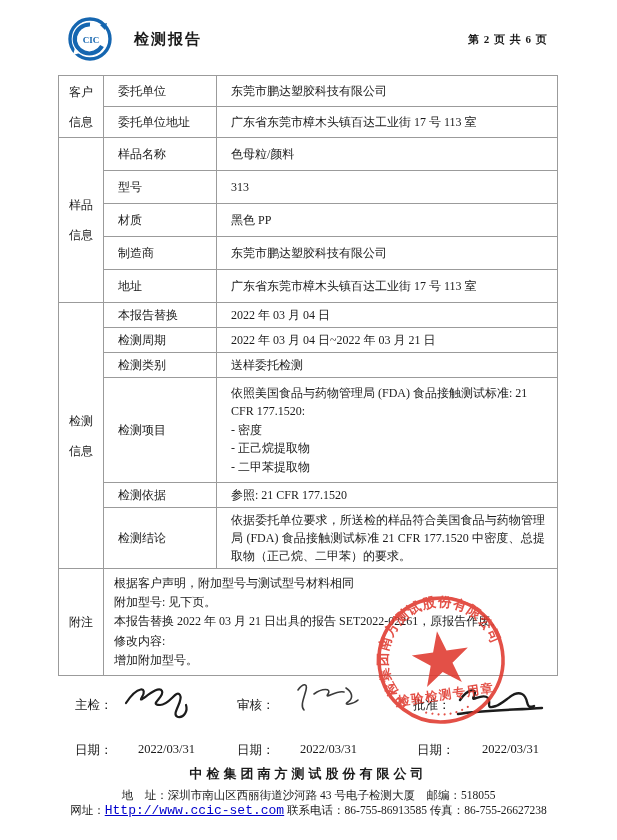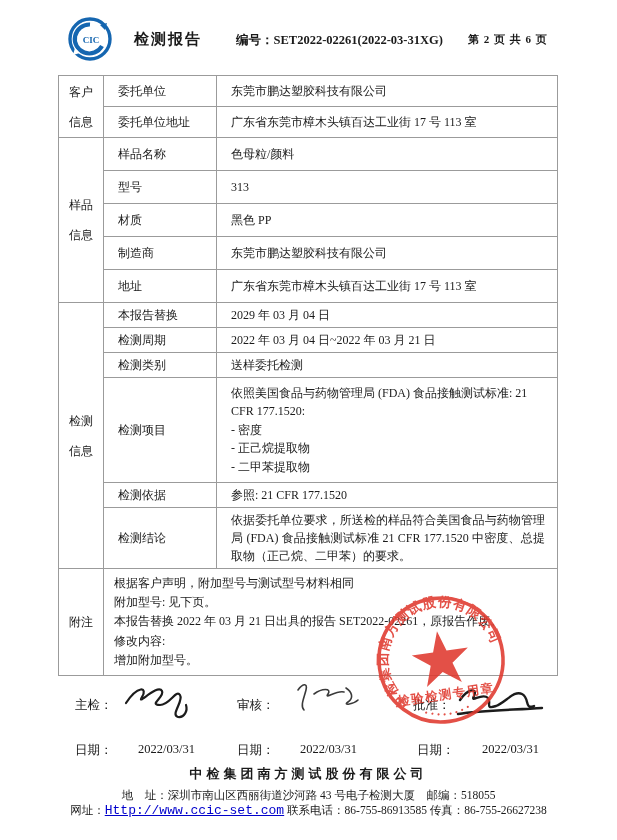--- a/index.html
+++ b/index.html
@@ -46,21 +46,20 @@
 <div class="page">
 
   <svg class="hdr-logo" viewBox="0 0 56 48">
     <circle cx="28" cy="24" r="20" fill="none" stroke="#1566b0" stroke-width="3.4"></circle>
     <path d="M 28 9.5 A 14.5 14.5 0 1 0 40 31" fill="none" stroke="#1566b0" stroke-width="4.2"></path>
     <path d="M 38 10 l 7 -2 l -2 7 z" fill="#1566b0"></path>
     <path d="M 18 38 l -7 2 l 2 -7 z" fill="#ffffff"></path>
     <text x="29" y="27.5" font-size="9" font-weight="bold" fill="#1566b0" text-anchor="middle" font-family="Liberation Serif, serif">CIC</text>
   </svg>
   <div class="hdr-title">检测报告</div>
-  <div class="hdr-no"><span>编号：</span><span>SET2022-02261(2022-03-31XG)</span></div>
   <div class="hdr-page">第 2 页 共 6 页</div>
 
   <table class="rpt">
 
     <tbody>
         <tr class="h31">
       <td class="sec" rowspan="2">客户
 信息</td>
       <td class="lbl">委托单位</td>
       <td class="val">东莞市鹏达塑胶科技有限公司</td>
@@ -90,21 +89,21 @@
     </tr>
     <tr class="h33">
       <td class="lbl">地址</td>
       <td class="val">广东省东莞市樟木头镇百达工业街 17 号 113 室</td>
     </tr>
 
     <tr class="h24">
       <td class="sec" rowspan="6">检测
 信息</td>
       <td class="lbl">本报告替换</td>
-      <td class="val">2029 年 03 月 04 日</td>
+      <td class="val">2022 年 03 月 04 日</td>
     </tr>
     <tr class="h24">
       <td class="lbl">检测周期</td>
       <td class="val">2022 年 03 月 04 日~2022 年 03 月 21 日</td>
     </tr>
     <tr class="h24">
       <td class="lbl">检测类别</td>
       <td class="val">送样委托检测</td>
     </tr>
     <tr class="h92">

